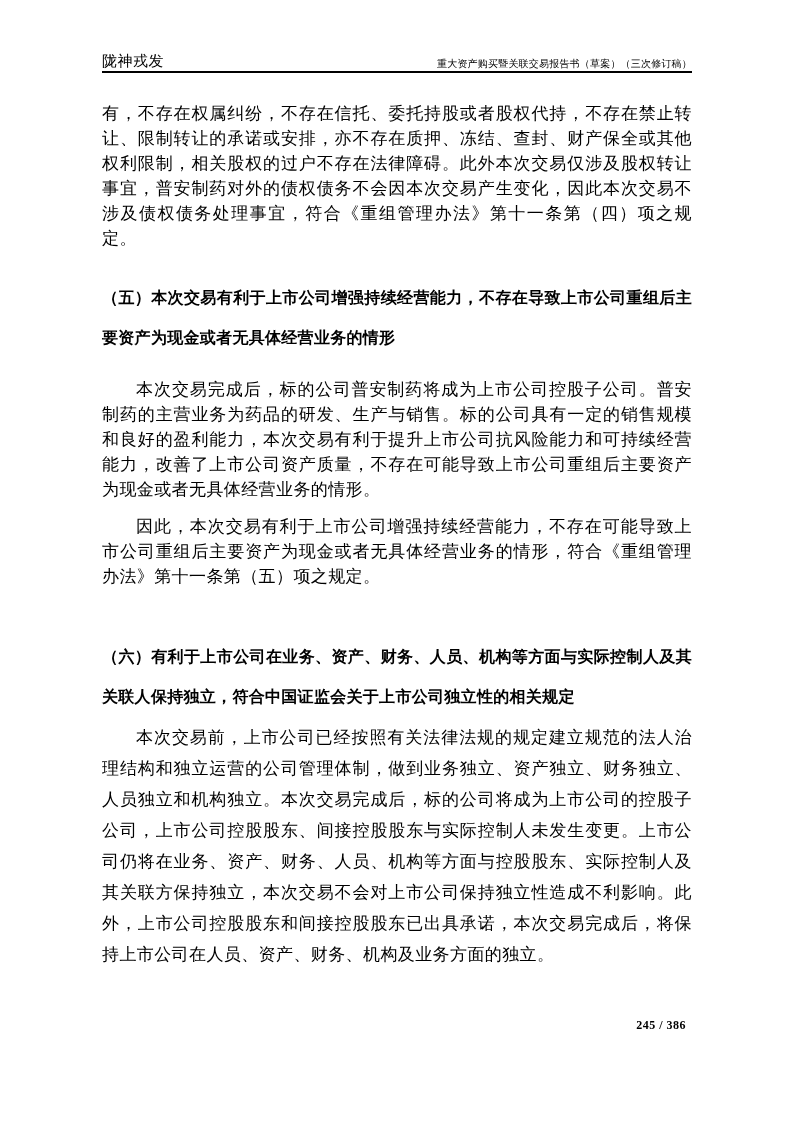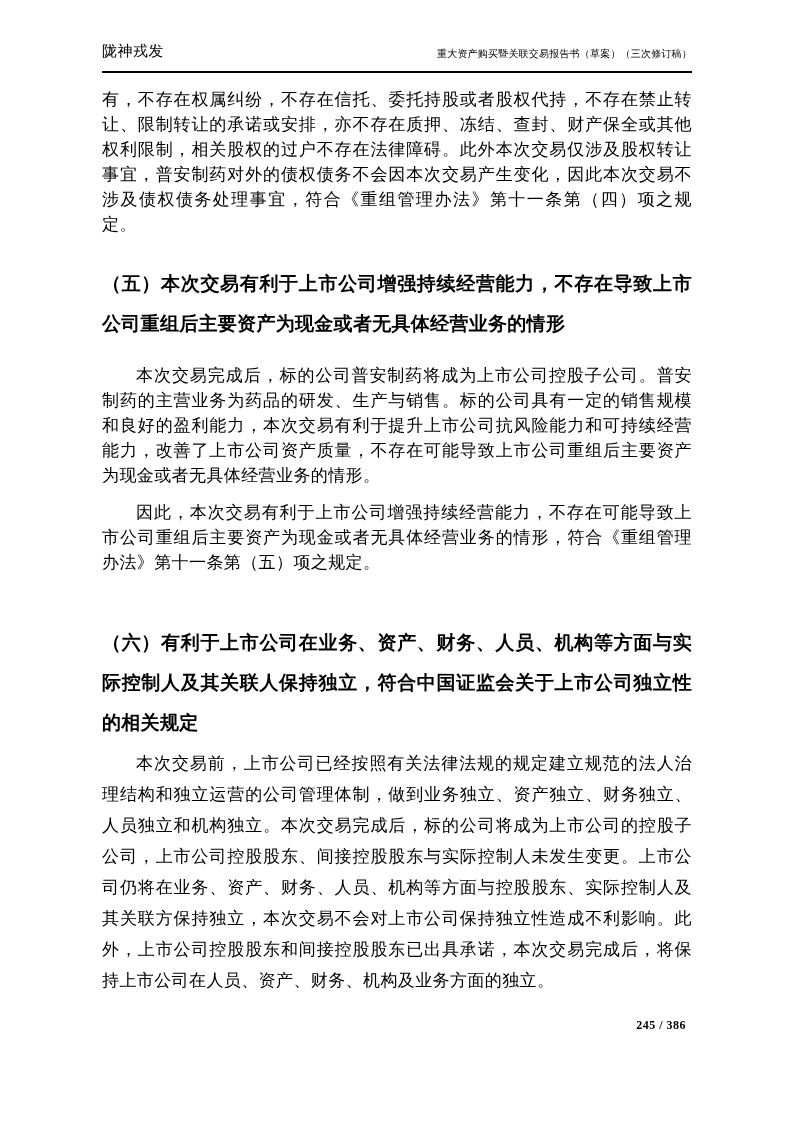--- a/index.html
+++ b/index.html
@@ -17,21 +17,21 @@
   .header {
     position: absolute;
     top: 49px;
     left: 102px;
     width: 590px;
     height: 24px;
     display: flex;
     justify-content: space-between;
     align-items: flex-end;
     border-bottom: 2px solid #000000;
-    padding-bottom: 10px;
+    padding-bottom: 0;
   }
   .header-left  { font-size: 15px; letter-spacing: 0.5px; }
   .header-right { font-size: 10px; letter-spacing: 0.2px; }
   .content {
     position: absolute;
     top: 73px;
     left: 102px;
     width: 590px;
   }
   .body {
@@ -40,27 +40,27 @@
     line-height: 25px;
     letter-spacing: 0.4px;
     text-align: justify;
     text-align-last: left;
   }
   .indent { text-indent: 2em; }
   .heading {
     margin: 0;
     font-family: "Liberation Sans", "DejaVu Sans", sans-serif;
     font-weight: bold;
-    font-size: 19px;
+    font-size: 16px;
     line-height: 40px;
     letter-spacing: 0.3px;
     text-align: justify;
     text-align-last: left;
   }
-  .p1 { margin-top: 14px; }
+  .p1 { margin-top: 28px; }
   .h5 { margin-top: 27px; }
   .p2 { margin-top: 19px; }
   .p3 { margin-top: 12px; }
   .h6 { margin-top: 48px; }
   .p4 { margin-top: 5px; line-height: 31px; }
   .footer {
     position: absolute;
     top: 1018px;
     left: 102px;
     width: 584px;

